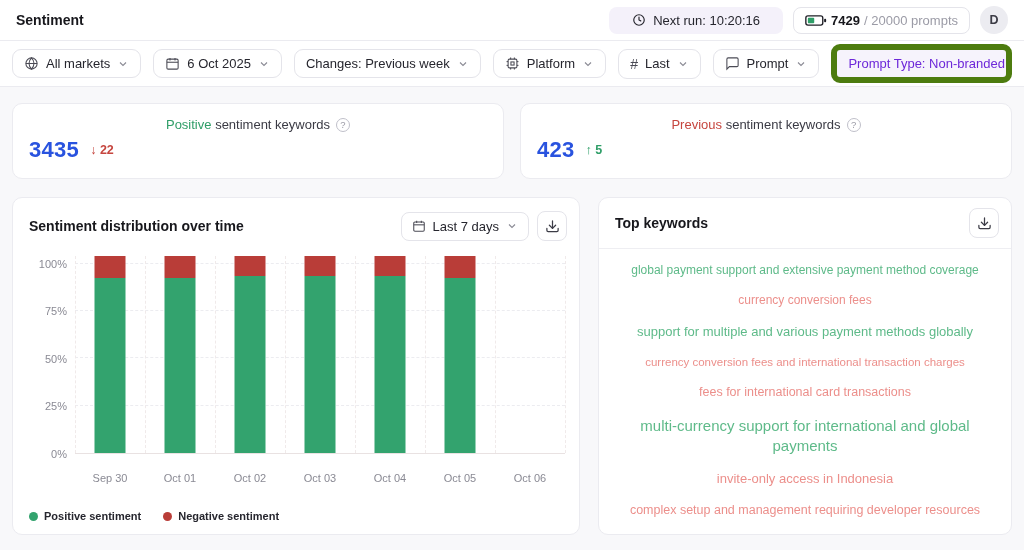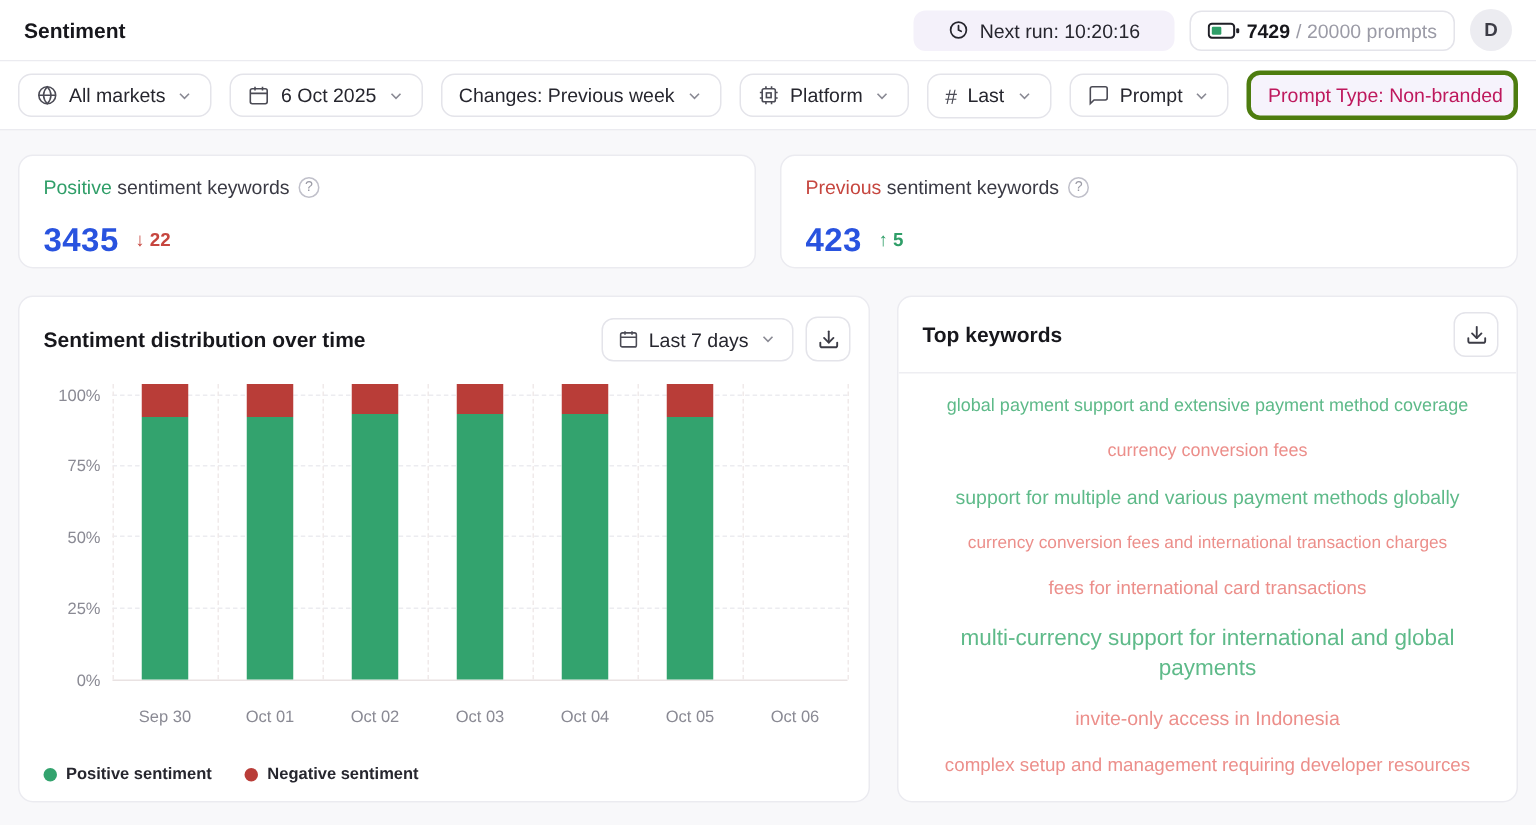--- a/index.html
+++ b/index.html
@@ -24,36 +24,36 @@
   
   .filterbar { height: 46px; background: #fff; border-bottom: 1px solid #ebebf0;
     display: flex; align-items: center; padding: 0 12px; }
   .filter-buttons { display: flex; align-items: center; gap: 12px; }
   .filter-btn { display: inline-flex; align-items: center; gap: 7px; background: #fff;
     border: 1px solid #e4e4ea; border-radius: 9px; padding: 6px 11px;
     font-size: 13px; color: #26262e; cursor: pointer; white-space: nowrap; }
   .filter-btn .f-icon, .filter-btn .f-chev { display: inline-flex; align-items: center; }
   .hash-glyph { font-size: 14px; color: #4b4b55; font-weight: 500; }
   .active-filter { display: inline-flex; align-items: stretch; background: #f6f3fc;
-    border: 3px solid #4d7c0f; border-radius: 9px; font-size: 13px; color: #be185d;
+    border: 6px solid #4d7c0f; border-radius: 9px; font-size: 13px; color: #6d28d9;
     margin-left: 12px; overflow: hidden; cursor: pointer; }
   .af-label { padding: 6px 11px; display: flex; align-items: center; white-space: nowrap; }
 
   
   .main { padding: 16px 12px 0 12px; }
   .stats-row { display: flex; gap: 16px; margin-bottom: 18px; }
   .stat-card { flex: 1; background: #fff; border: 1px solid #ebebf0; border-radius: 10px;
     padding: 13px 16px; height: 76px; }
-  .stat-title { font-size: 13px; color: #3a3a44; display: flex; align-items: center; gap: 6px; }
+  .stat-title { font-size: 13px; color: #3a3a44; display: flex; align-items: center; gap: 6px; justify-content: center; }
   .hl-positive { color: #2f9e68; }
   .hl-negative { color: #c6463f; }
   .help { width: 14px; height: 14px; border: 1px solid #c0c0ca; border-radius: 50%;
     font-size: 9.5px; color: #9a9aa5; display: inline-flex; align-items: center;
     justify-content: center; cursor: pointer; flex: none; }
-  .stat-value-row { display: flex; align-items: center; gap: 11px; margin-top: 15px; }
+  .stat-value-row { display: flex; align-items: center; gap: 11px; margin-top: 5px; }
   .stat-value { font-size: 22px; font-weight: 700; color: #2953df; letter-spacing: 0.3px; }
   .delta { font-size: 12.5px; font-weight: 600; }
   .delta.red { color: #c6463f; }
   .delta.green { color: #2f9e68; }
 
   .bottom-row { display: flex; gap: 18px; }
 
   
   .chart-card { width: 568px; height: 338px; background: #fff; border: 1px solid #ebebf0;
     border-radius: 10px; position: relative; }

